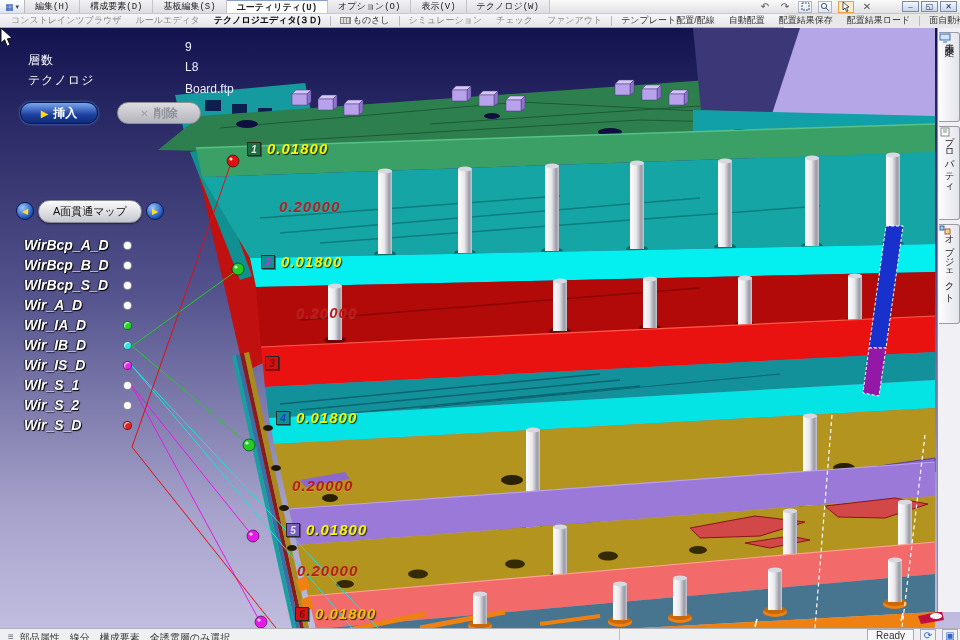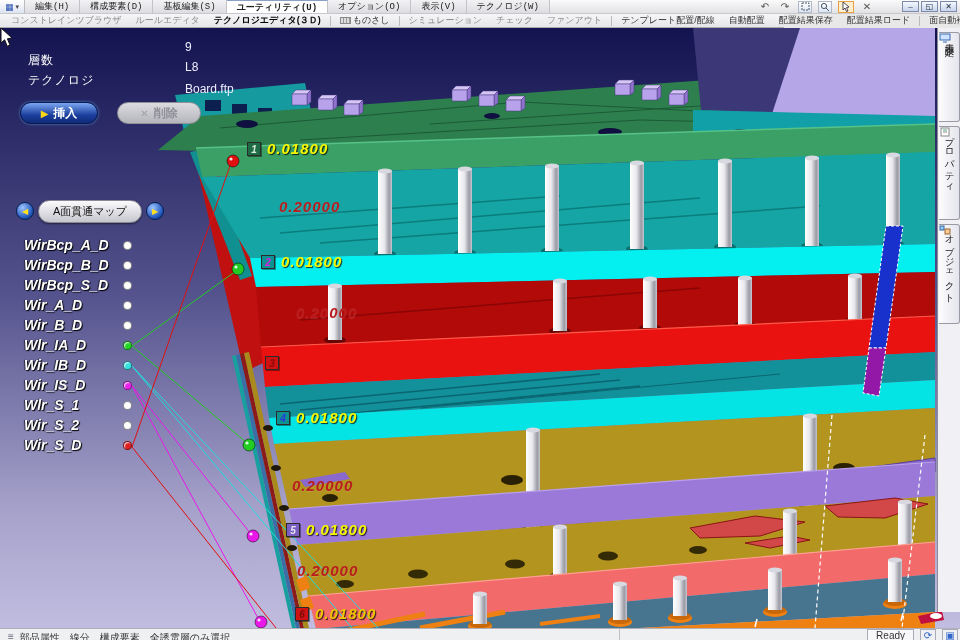--- a/index.html
+++ b/index.html
@@ -504,21 +504,20 @@
       <span class="round-nav" style="left:0">◀</span>
       <span class="map-btn">A面貫通マップ</span>
       <span class="round-nav" style="left:130px">▶</span>
     </div>
 
     <div class="layer-list" id="layer-list">
         <div class="layer-row"><span class="layer-name">WirBcp_A_D</span><span class="layer-dot" style="background: rgb(255, 255, 255);"></span></div>
         <div class="layer-row"><span class="layer-name">WirBcp_B_D</span><span class="layer-dot" style="background: rgb(255, 255, 255);"></span></div>
         <div class="layer-row"><span class="layer-name">WlrBcp_S_D</span><span class="layer-dot" style="background: rgb(255, 255, 255);"></span></div>
         <div class="layer-row"><span class="layer-name">Wir_A_D</span><span class="layer-dot" style="background: rgb(255, 255, 255);"></span></div>
-        <div class="layer-row"><span class="layer-name">Wir_B_D</span><span class="layer-dot" style="background: rgb(255, 255, 255);"></span></div>
         <div class="layer-row"><span class="layer-name">Wlr_IA_D</span><span class="layer-dot" style="background: rgb(34, 216, 34);"></span></div>
         <div class="layer-row"><span class="layer-name">Wir_IB_D</span><span class="layer-dot" style="background: rgb(53, 226, 226);"></span></div>
         <div class="layer-row"><span class="layer-name">Wir_IS_D</span><span class="layer-dot" style="background: rgb(238, 34, 238);"></span></div>
         <div class="layer-row"><span class="layer-name">Wlr_S_1</span><span class="layer-dot" style="background: rgb(255, 255, 255);"></span></div>
         <div class="layer-row"><span class="layer-name">Wir_S_2</span><span class="layer-dot" style="background: rgb(255, 255, 255);"></span></div>
         <div class="layer-row"><span class="layer-name">Wir_S_D</span><span class="layer-dot" style="background: rgb(224, 32, 32);"></span></div>
       </div>
 
     <div class="scene-label" style="left:247px;top:112px">
       <span class="badge" style="background: rgb(30, 107, 70); color: rgb(216, 236, 216);">1</span>

